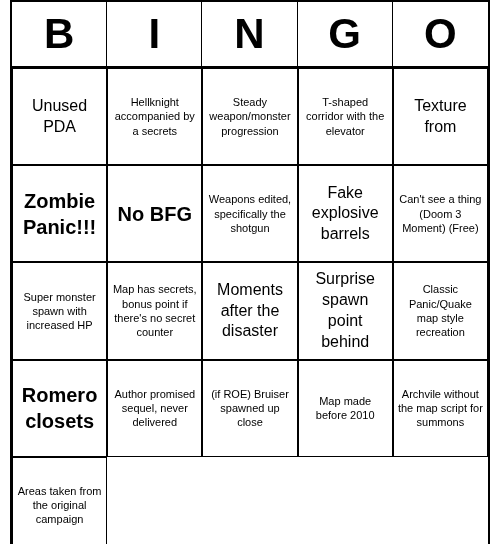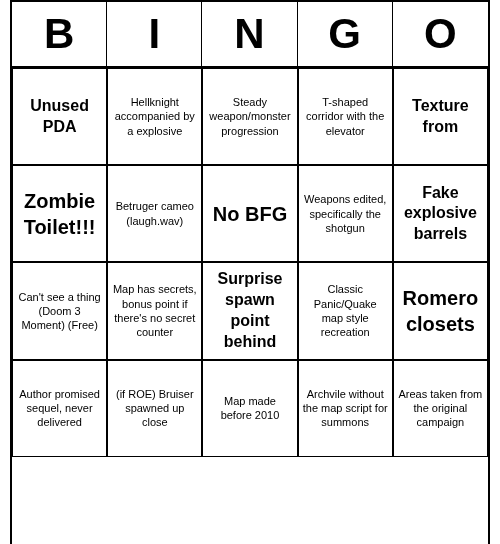--- a/index.html
+++ b/index.html
@@ -44,51 +44,52 @@
       align-items: center;
       justify-content: center;
       min-height: 88px;
       font-size: 11px;
       line-height: 1.3;
       word-wrap: break-word;
       overflow: hidden;
     }
     .bingo-cell.large-text {
       font-size: 16px;
-      font-weight: bold;
+      font-weight: normal;
     }
     .bingo-cell.xl-text {
       font-size: 20px;
       font-weight: bold;
     }
   </style>
 </head>
 <body>
 
 <div class="bingo-card">
   <div class="bingo-header">
     <div class="bingo-header-cell">B</div>
     <div class="bingo-header-cell">I</div>
     <div class="bingo-header-cell">N</div>
     <div class="bingo-header-cell">G</div>
     <div class="bingo-header-cell">O</div>
   </div>
   <div class="bingo-grid" id="grid-container">
   <div class="bingo-cell large-text">Unused PDA</div>
-      <div class="bingo-cell ">Hellknight accompanied by a explosive</div>
+      <div class="bingo-cell ">Hellknight accompanied by a secrets</div>
       <div class="bingo-cell ">Steady weapon/monster progression</div>
       <div class="bingo-cell ">T-shaped corridor with the elevator</div>
       <div class="bingo-cell large-text">Texture from</div>
-      <div class="bingo-cell xl-text">Zombie Toilet!!!</div>
-      <div class="bingo-cell ">Betruger cameo (laugh.wav)</div>
+      <div class="bingo-cell xl-text">Zombie Panic!!!</div>
       <div class="bingo-cell xl-text">No BFG</div>
       <div class="bingo-cell ">Weapons edited, specifically the shotgun</div>
       <div class="bingo-cell large-text">Fake explosive barrels</div>
       <div class="bingo-cell ">Can't see a thing (Doom 3 Moment) (Free)</div>
+      <div class="bingo-cell ">Super monster spawn with increased HP</div>
       <div class="bingo-cell ">Map has secrets, bonus point if there's no secret counter</div>
+      <div class="bingo-cell large-text">Moments after the disaster</div>
       <div class="bingo-cell large-text">Surprise spawn point behind</div>
       <div class="bingo-cell ">Classic Panic/Quake map style recreation</div>
       <div class="bingo-cell xl-text">Romero closets</div>
       <div class="bingo-cell ">Author promised sequel, never delivered</div>
       <div class="bingo-cell ">(if ROE) Bruiser spawned up close</div>
       <div class="bingo-cell ">Map made before 2010</div>
       <div class="bingo-cell ">Archvile without the map script for summons</div>
       <div class="bingo-cell ">Areas taken from the original campaign</div>
     </div>
 </div>

